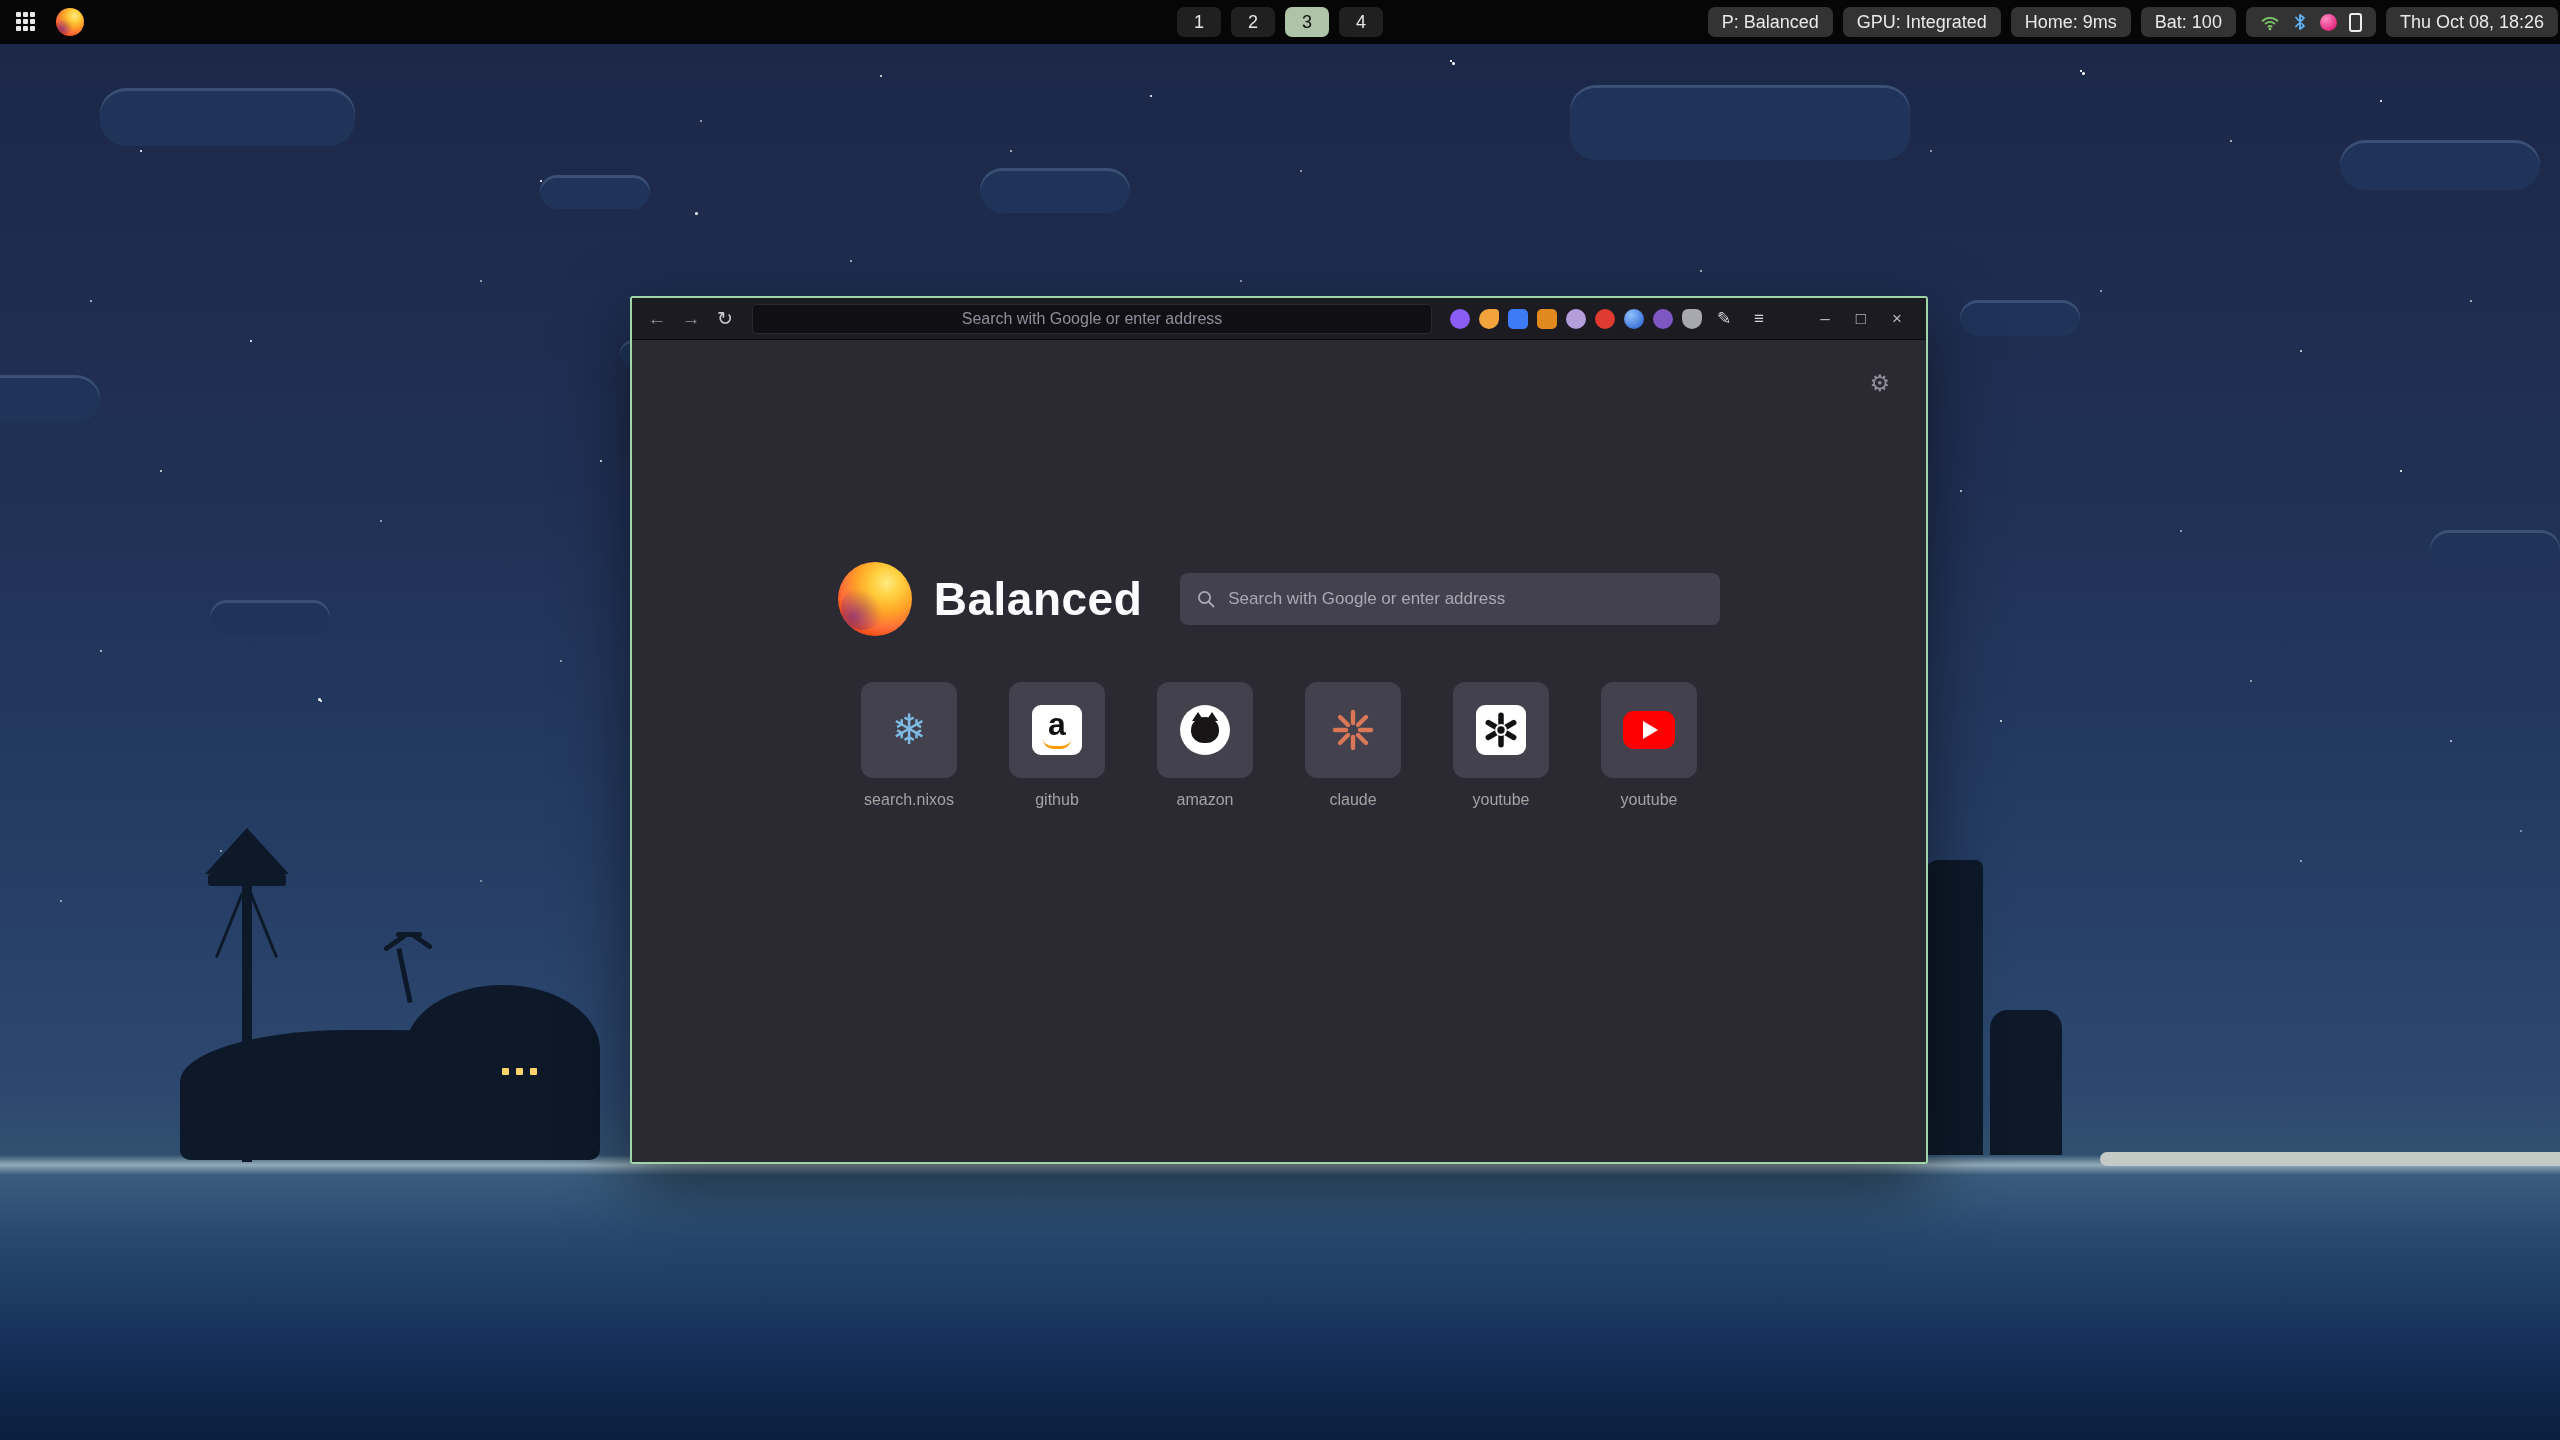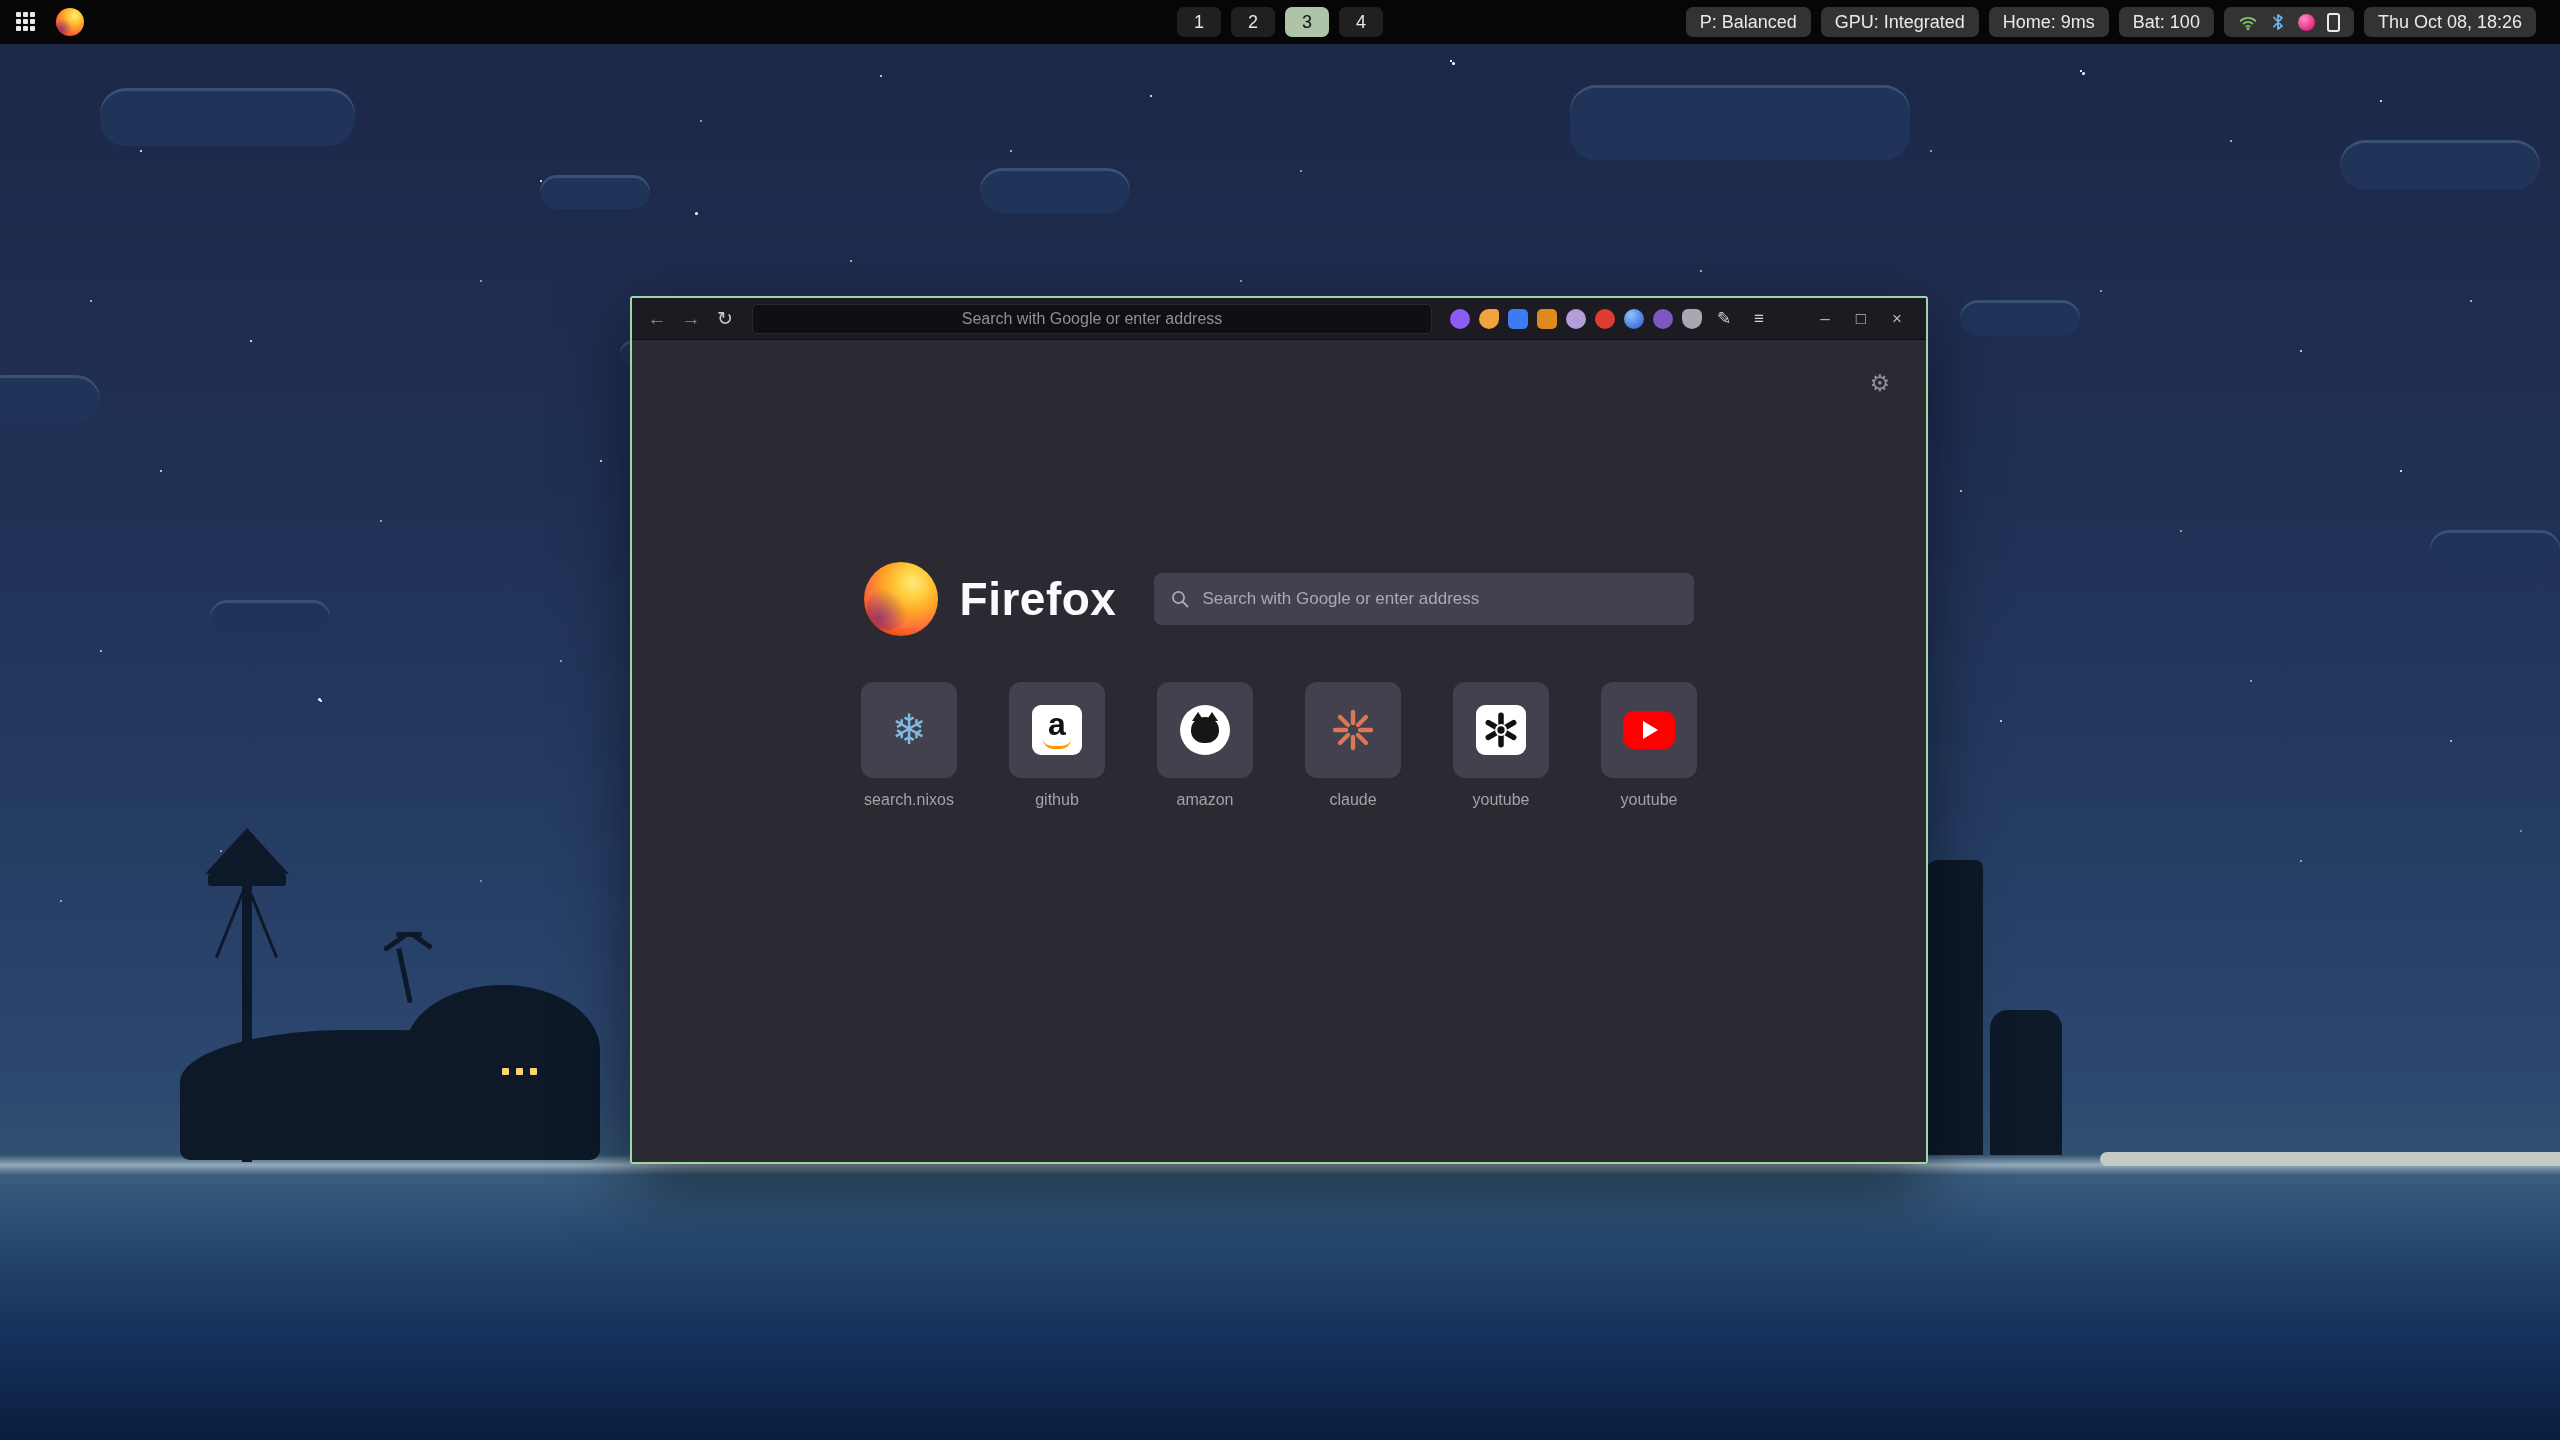--- a/index.html
+++ b/index.html
@@ -96,21 +96,21 @@
     box-shadow:7px 0 #e8e8e8,14px 0 #e8e8e8,0 7px #e8e8e8,7px 7px #e8e8e8,14px 7px #e8e8e8,0 14px #e8e8e8,7px 14px #e8e8e8,14px 14px #e8e8e8; }
   .ff-mini { display:inline-block; border-radius:50%; position:relative; overflow:hidden;
     background:radial-gradient(circle at 66% 28%, #ffea80 0%, #ffcf3e 20%, #ffa226 42%, #ff7139 62%, #f24f18 76%, #d32a7a 92%, #b5007f 100%); }
   .ff-mini::after { content:""; position:absolute; left:4%; top:32%; width:58%; height:60%; border-radius:50%;
     background:radial-gradient(circle at 30% 70%, rgba(80,25,150,.55), rgba(80,25,150,0) 66%); }
   .tb-ff { width:28px; height:28px; }
   .tb-center { position:absolute; left:50%; transform:translateX(-50%); display:flex; gap:10px; }
   .ws-btn { min-width:44px; height:30px; border-radius:7px; background:#202020; color:#e6e6e6;
     display:flex; align-items:center; justify-content:center; font-size:18px; cursor:default; }
   .ws-btn.active { background:#aec3a8; color:#121212; }
-  .tb-right { margin-left:auto; display:flex; align-items:center; gap:10px; padding-right:24px; }
+  .tb-right { margin-left:auto; display:flex; align-items:center; gap:10px; padding-right:2px; }
   .pill { background:#333333; border-radius:7px; height:30px; display:flex; align-items:center;
     padding:0 14px; white-space:nowrap; gap:12px; }
   .dev-icon { width:13px; height:19px; border:2px solid #ececec; border-radius:3px; }
   .pink-dot { width:17px; height:17px; border-radius:50%;
     background:radial-gradient(circle at 35% 30%, #ff8ac2, #e0257b 75%); }
 
   
   .window {
     position:absolute; left:630px; top:296px; width:1298px; height:868px;
     border:2px solid #9ed5a9; border-radius:3px; background:#1c1b22;
@@ -290,21 +290,21 @@
       <span class="win-ctl">×</span>
     </div>
   </div>
 
 
   <div class="content">
     <span class="gear">⚙</span>
 
     <div class="hero">
       <span class="ff-mini ff-logo"></span>
-      <span class="wordmark">Firefox</span>
+      <span class="wordmark">Balanced</span>
       <div class="nt-search">
         <svg width="20" height="20" viewBox="0 0 20 20">
           <circle cx="8.5" cy="8.5" r="5.6" fill="none" stroke="#a9a9b4" stroke-width="1.8"></circle>
           <line x1="13" y1="13" x2="17.5" y2="17.5" stroke="#a9a9b4" stroke-width="1.8" stroke-linecap="round"></line>
         </svg>
         <input type="text" placeholder="Search with Google or enter address" style="">
       </div>
     </div>
 
     <div class="tiles">

